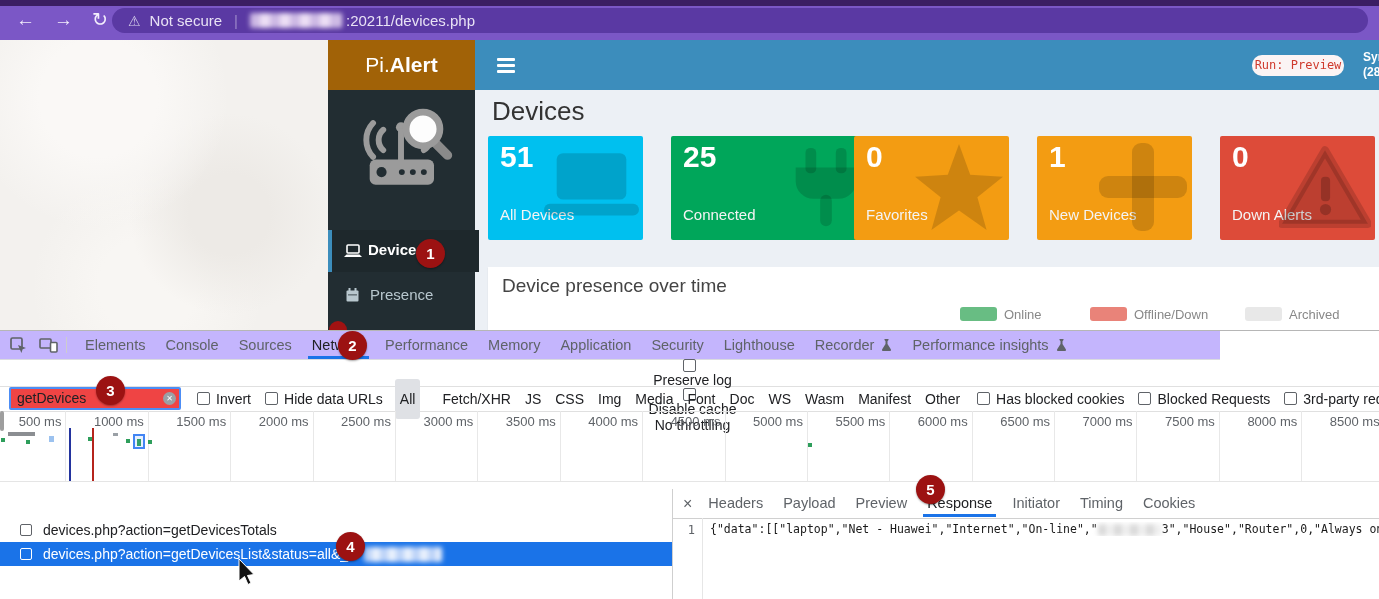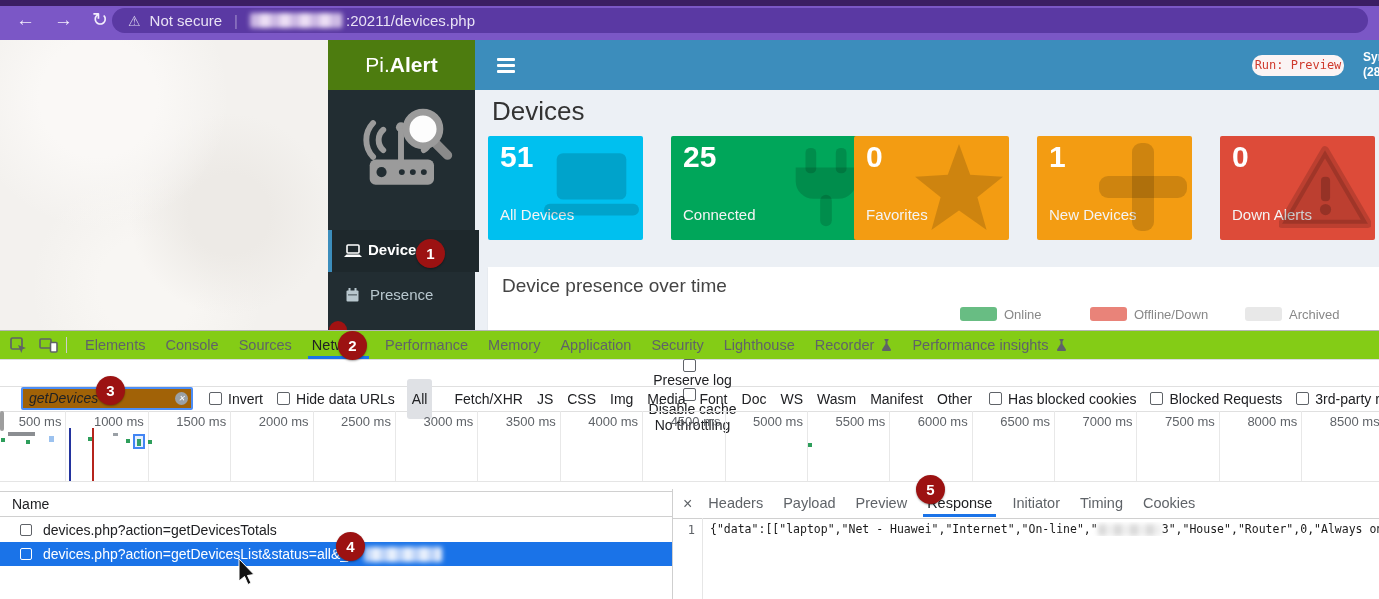--- a/index.html
+++ b/index.html
@@ -21,21 +21,21 @@
     background:repeating-linear-gradient(90deg,#cdb9e4 0 10px,#ecdff5 10px 20px);}
 
   
   #page-left{left:0;top:40px;width:328px;height:290px;background:#f3f1ee;
     background-image:radial-gradient(circle at 30% 20%,#faf8f6 0 18%,transparent 40%),
       radial-gradient(circle at 70% 60%,#edeae6 0 14%,transparent 35%),
       radial-gradient(circle at 45% 85%,#f8f6f3 0 16%,transparent 38%);}
 
   
   #app{left:328px;top:40px;width:1051px;height:290px;overflow:hidden;background:#ecf0f5;}
-  #app-logo{left:0;top:0;width:147px;height:50px;background:#4d7c0f;color:#fff;
+  #app-logo{left:0;top:0;width:147px;height:50px;background:#a16207;color:#fff;
     font-size:21px;text-align:center;line-height:50px;font-weight:300;}
   #app-logo b{font-weight:700;}
   #app-nav{left:147px;top:0;width:904px;height:50px;background:#3c8dbc;}
   .hbar{position:absolute;left:22px;width:18px;height:2.5px;background:#fff;border-radius:1px;}
   #run-plugins{left:924px;top:15px;width:92px;height:21px;background:#fbf4f4;border:none;
     border-radius:10px;color:#cf3a2d;font-family:"DejaVu Sans Mono",monospace;font-size:12px;
     line-height:21px;text-align:center;}
   #corner-txt{left:1035px;top:10px;width:60px;color:#fff;font-weight:bold;font-size:12px;line-height:15px;}
 
   #sidebar{left:0;top:50px;width:147px;height:240px;background:#222d32;}
@@ -54,33 +54,33 @@
 
   #presence-panel{left:160px;top:227px;width:891px;height:63px;background:#fff;
     box-shadow:0 1px 1px rgba(0,0,0,.12);}
   #presence-title{left:14px;top:8px;font-size:19px;color:#444;}
   .lg-swatch{position:absolute;top:40px;width:37px;height:14px;border-radius:3px;}
   .lg-label{position:absolute;top:40px;font-size:13px;color:#888;}
 
   
   #devtools{left:0;top:330px;width:1379px;height:269px;background:#fff;
     border-top:1px solid #b6b6b6;color:#202124;font-size:14px;}
-  #dt-tabs{left:0;top:0;width:1379px;height:28px;border-bottom:1px solid #dadce0;background:#84cc16;}
+  #dt-tabs{left:0;top:0;width:1220px;height:28px;border-bottom:1px solid #dadce0;background:#c4b5fd;}
   .dt-tab{position:relative;padding:0 8px;margin:0 2px;line-height:27px;color:#5f6368;font-size:14.5px;white-space:nowrap;}
   .dt-tab.active{color:#202124;}
   .dt-tab.active::after{content:"";position:absolute;left:4px;right:4px;bottom:0;height:3px;background:#1a73e8;}
   .vsep{width:1px;height:16px;background:#cdcdcd;margin:0 8px;}
   #dt-toolbar{left:0;top:28px;width:1379px;height:27px;border-bottom:1px solid #e0e0e0;flex-direction:column;}
   .rec-dot{width:13px;height:13px;border-radius:50%;background:#ea4335;}
   .cb{display:inline-block;width:13px;height:13px;border:1.6px solid #5f6368;border-radius:2px;
     background:#fff;box-sizing:border-box;flex:none;}
   .tb-label{margin-left:6px;white-space:nowrap;}
   #dt-filter{left:0;top:55px;width:1379px;height:25px;border-bottom:1px solid #e0e0e0;}
-  #filter-input{position:relative;margin-left:21px;width:168px;height:19px;border:2px solid #4c8df5;
-    border-radius:2px;background:#a16207;flex:none;font-style:italic;}
+  #filter-input{position:relative;margin-left:9px;width:168px;height:19px;border:2px solid #4c8df5;
+    border-radius:2px;background:#ef4444;flex:none;}
   #filter-input .val{position:absolute;left:6px;top:1px;font-size:14px;color:#202124;}
   #filter-clear{position:absolute;right:3px;top:2.5px;width:13px;height:13px;border-radius:50%;
     background:#9aa0a6;color:#fff;font-size:8px;line-height:13px;text-align:center;}
   .ftype{margin:0 7px;color:#202124;white-space:nowrap;}
   .ftype.pill{background:#dfe1e5;border-radius:3px;padding:12px 5px;}
   #dt-ruler{left:0;top:80px;width:1379px;height:70px;border-bottom:1px solid #e5e5e5;overflow:hidden;}
   #tickrow{position:absolute;left:-16px;top:0;display:flex;height:70px;}
   .tick{width:82.4px;height:70px;border-right:1px solid #e8e8e8;box-sizing:border-box;
     font-size:13px;color:#5f6368;text-align:right;padding:3px 4px 0 0;flex:none;}
   .mark{position:absolute;}
@@ -374,23 +374,20 @@
       <span class="mark" style="left:92px;top:17px;width:2px;height:53px;background:#b5241c;"></span>
       <span class="mark" style="left:113px;top:22px;width:5px;height:3px;background:#9aa0a6;"></span>
       <span class="mark gdot" style="left:126px;top:28px;"></span>
       <span class="mark" style="left:133px;top:23px;width:12px;height:15px;background:#e8f0fe;border:2px solid #4285f4;box-sizing:border-box;">
         <span style="position:absolute;left:2px;top:3px;width:4px;height:7px;background:#34a06b;"></span>
       </span>
       <span class="mark gdot" style="left:148px;top:29px;"></span>
       <span class="mark gdot" style="left:808px;top:32px;"></span>
     </div>
 
-    <div id="dt-name-header" class="b">
-      <span>Name</span>
-    </div>
 
     <div id="req-row-0" class="req-row">
       <span class="cb"></span>
       <span>devices.php?action=getDevicesTotals</span>
     </div>
     <div id="req-row-1" class="req-row">
       <span class="cb"></span>
       <span>devices.php?action=getDevicesList&amp;status=all&amp;_=</span>
       <span id="row-blur" class="mosaic"></span>
     </div>

